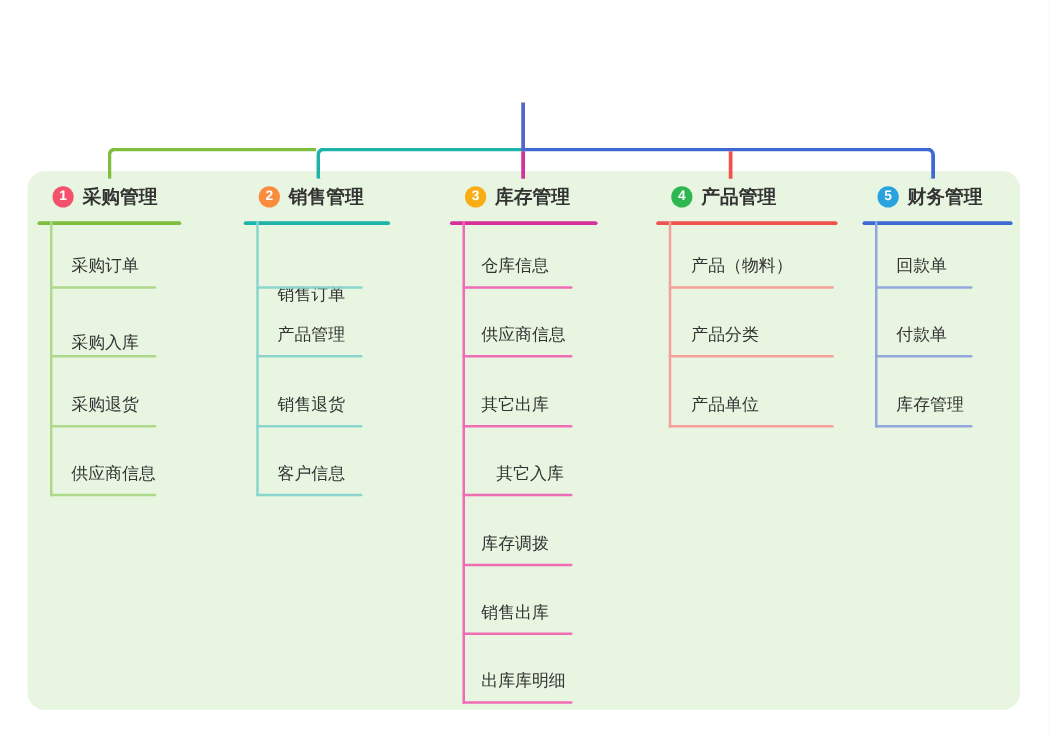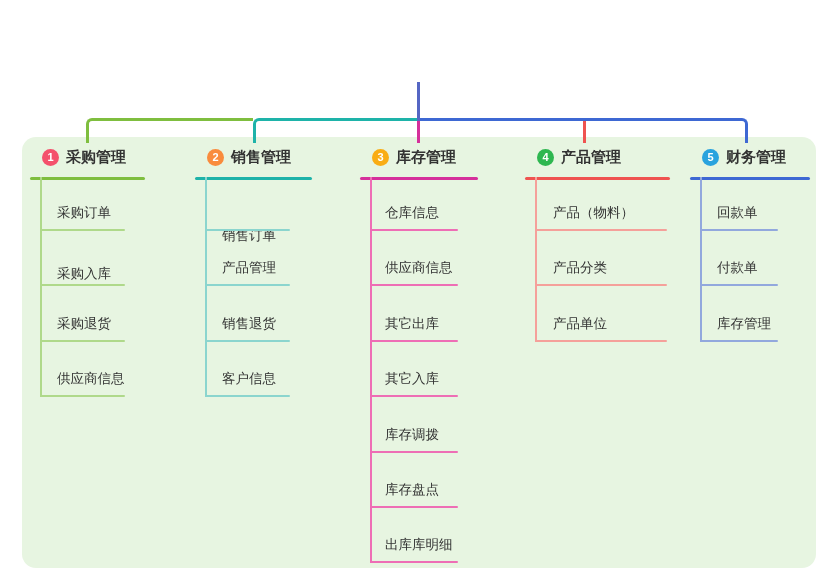--- a/index.html
+++ b/index.html
@@ -93,25 +93,25 @@
         <div class="branch-label">库存管理</div>
       </div>
       <div class="parent-underline" style="width: 118px; background: rgb(213, 48, 155);"></div>
       <div class="child-vline" style="left: 10px; top: 31px; height: 386.4px; background: rgb(238, 110, 181);"></div>
       <div class="child-text" style="left: 25px; top: 58px;">仓库信息</div>
       <div class="child-underline" style="left: 10px; top: 83px; width: 88px; background: rgb(238, 110, 181);"></div>
       <div class="child-text" style="left: 25px; top: 113.4px;">供应商信息</div>
       <div class="child-underline" style="left: 10px; top: 138.4px; width: 88px; background: rgb(238, 110, 181);"></div>
       <div class="child-text" style="left: 25px; top: 168.8px;">其它出库</div>
       <div class="child-underline" style="left: 10px; top: 193.8px; width: 88px; background: rgb(238, 110, 181);"></div>
-      <div class="child-text" style="left: 25px; top: 224.2px;">其它入库</div>
+      <div class="child-text" style="left: 37px; top: 224.2px;">其它入库</div>
       <div class="child-underline" style="left: 10px; top: 249.2px; width: 88px; background: rgb(238, 110, 181);"></div>
       <div class="child-text" style="left: 25px; top: 279.6px;">库存调拨</div>
       <div class="child-underline" style="left: 10px; top: 304.6px; width: 88px; background: rgb(238, 110, 181);"></div>
-      <div class="child-text" style="left: 25px; top: 335px;">库存盘点</div>
+      <div class="child-text" style="left: 25px; top: 335px;">销售出库</div>
       <div class="child-underline" style="left: 10px; top: 360px; width: 88px; background: rgb(238, 110, 181);"></div>
       <div class="child-text" style="left: 25px; top: 390.4px;">出库库明细</div>
       <div class="child-underline" style="left: 10px; top: 415.4px; width: 88px; background: rgb(238, 110, 181);"></div>
     </div>
     <div class="branch" style="left: 525px; top: 146px; width: 145px; height: 203.8px;">
       <div class="branch-header" style="width: 145px;">
         <div class="badge" style="background: rgb(46, 183, 80);">4</div>
         <div class="branch-label">产品管理</div>
       </div>
       <div class="parent-underline" style="width: 145px; background: rgb(239, 83, 80);"></div>

